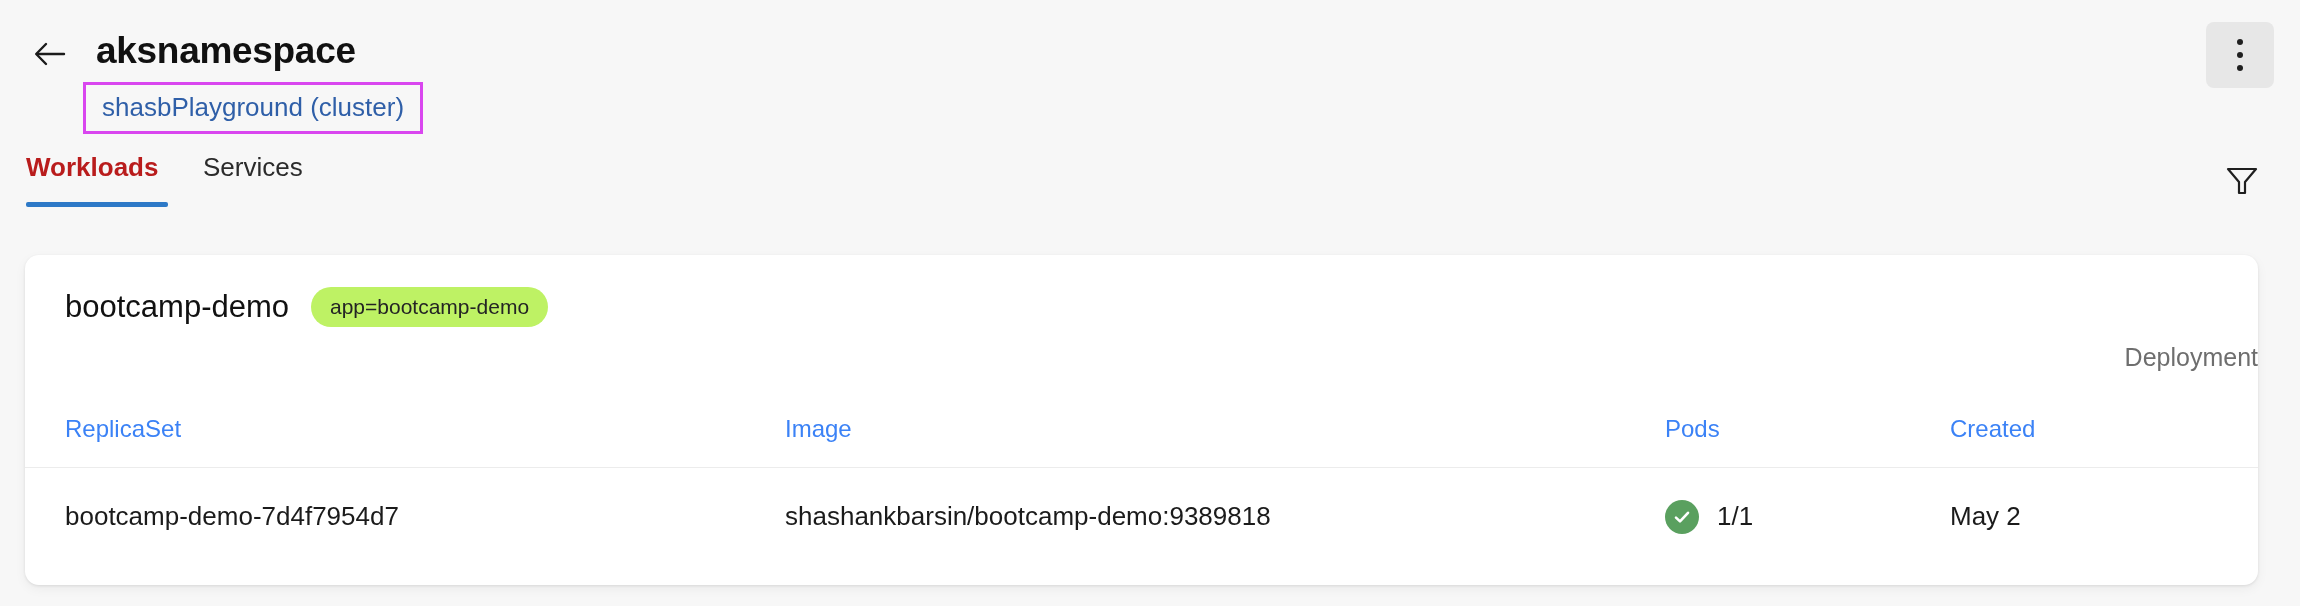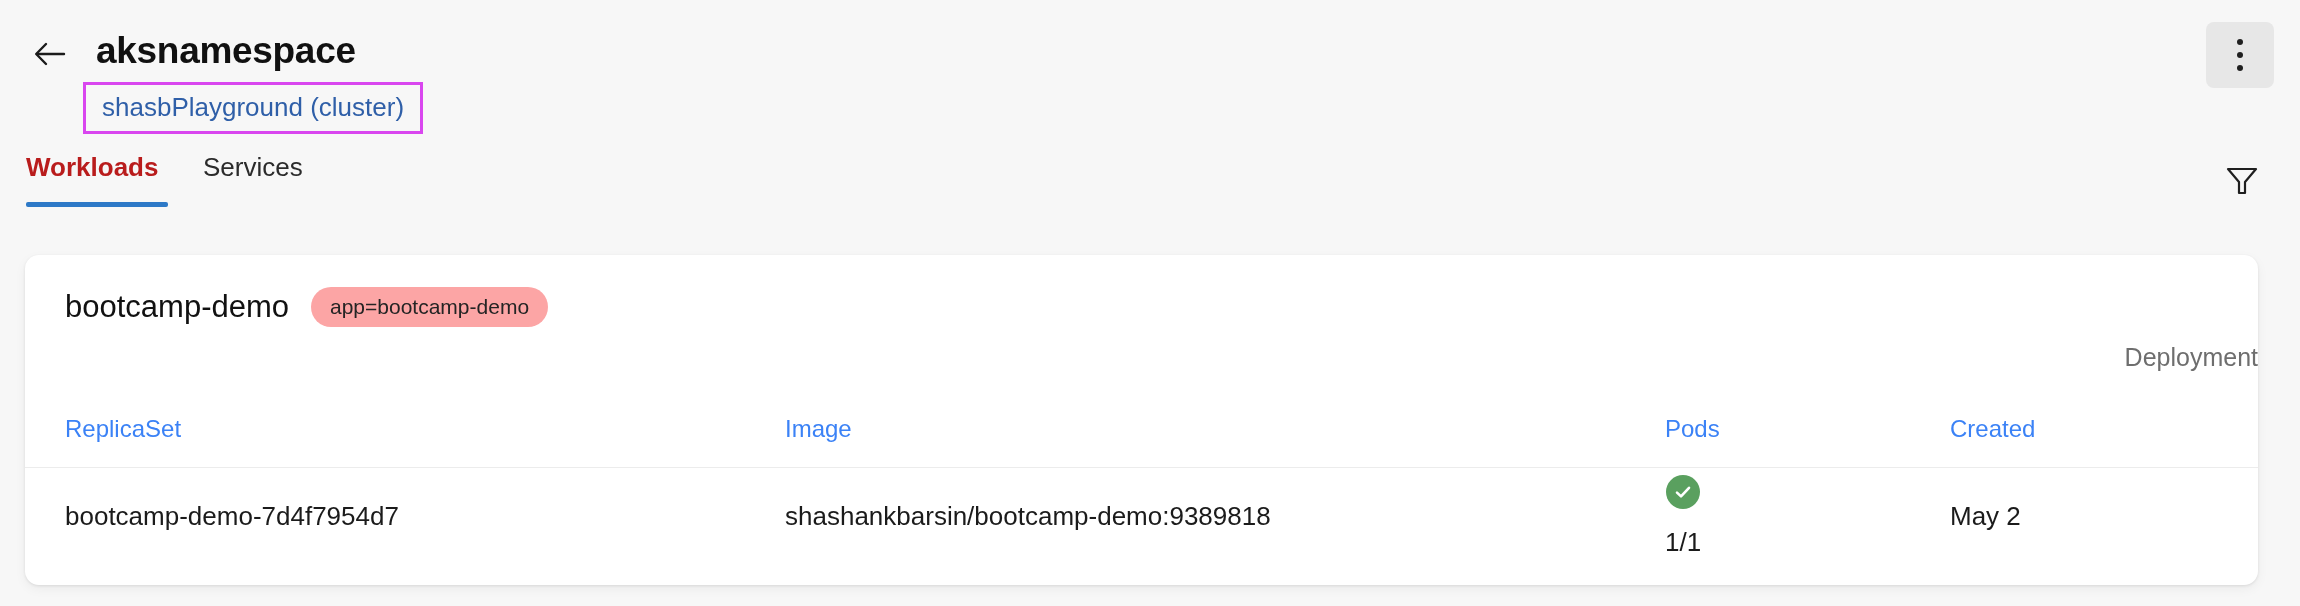--- a/index.html
+++ b/index.html
@@ -169,21 +169,21 @@
     color: #111111;
     white-space: nowrap;
   }
 
   .workload-chip {
     display: inline-flex;
     align-items: center;
     height: 40px;
     padding: 0 19px;
     border-radius: 20px;
-    background: #fca5a5;
+    background: #bef264;
     font-size: 21px;
     color: #242424;
     white-space: nowrap;
   }
 
   .workload-kind {
     margin-top: 12px;
     font-size: 25px;
     line-height: 32px;
     color: #6e6e6e;
@@ -221,21 +221,21 @@
     white-space: nowrap;
   }
 
   .td {
     font-size: 26px;
     color: #1b1b1b;
     white-space: nowrap;
   }
   .td.strong { font-weight: normal; }
 
-  .pods-cell { gap: 18px; flex-direction: column; }
+  .pods-cell { gap: 18px; }
 
   .status-dot {
     width: 34px;
     height: 34px;
     border-radius: 50%;
     background: #5aa05f;
     display: flex;
     align-items: center;
     justify-content: center;
     flex: none;

